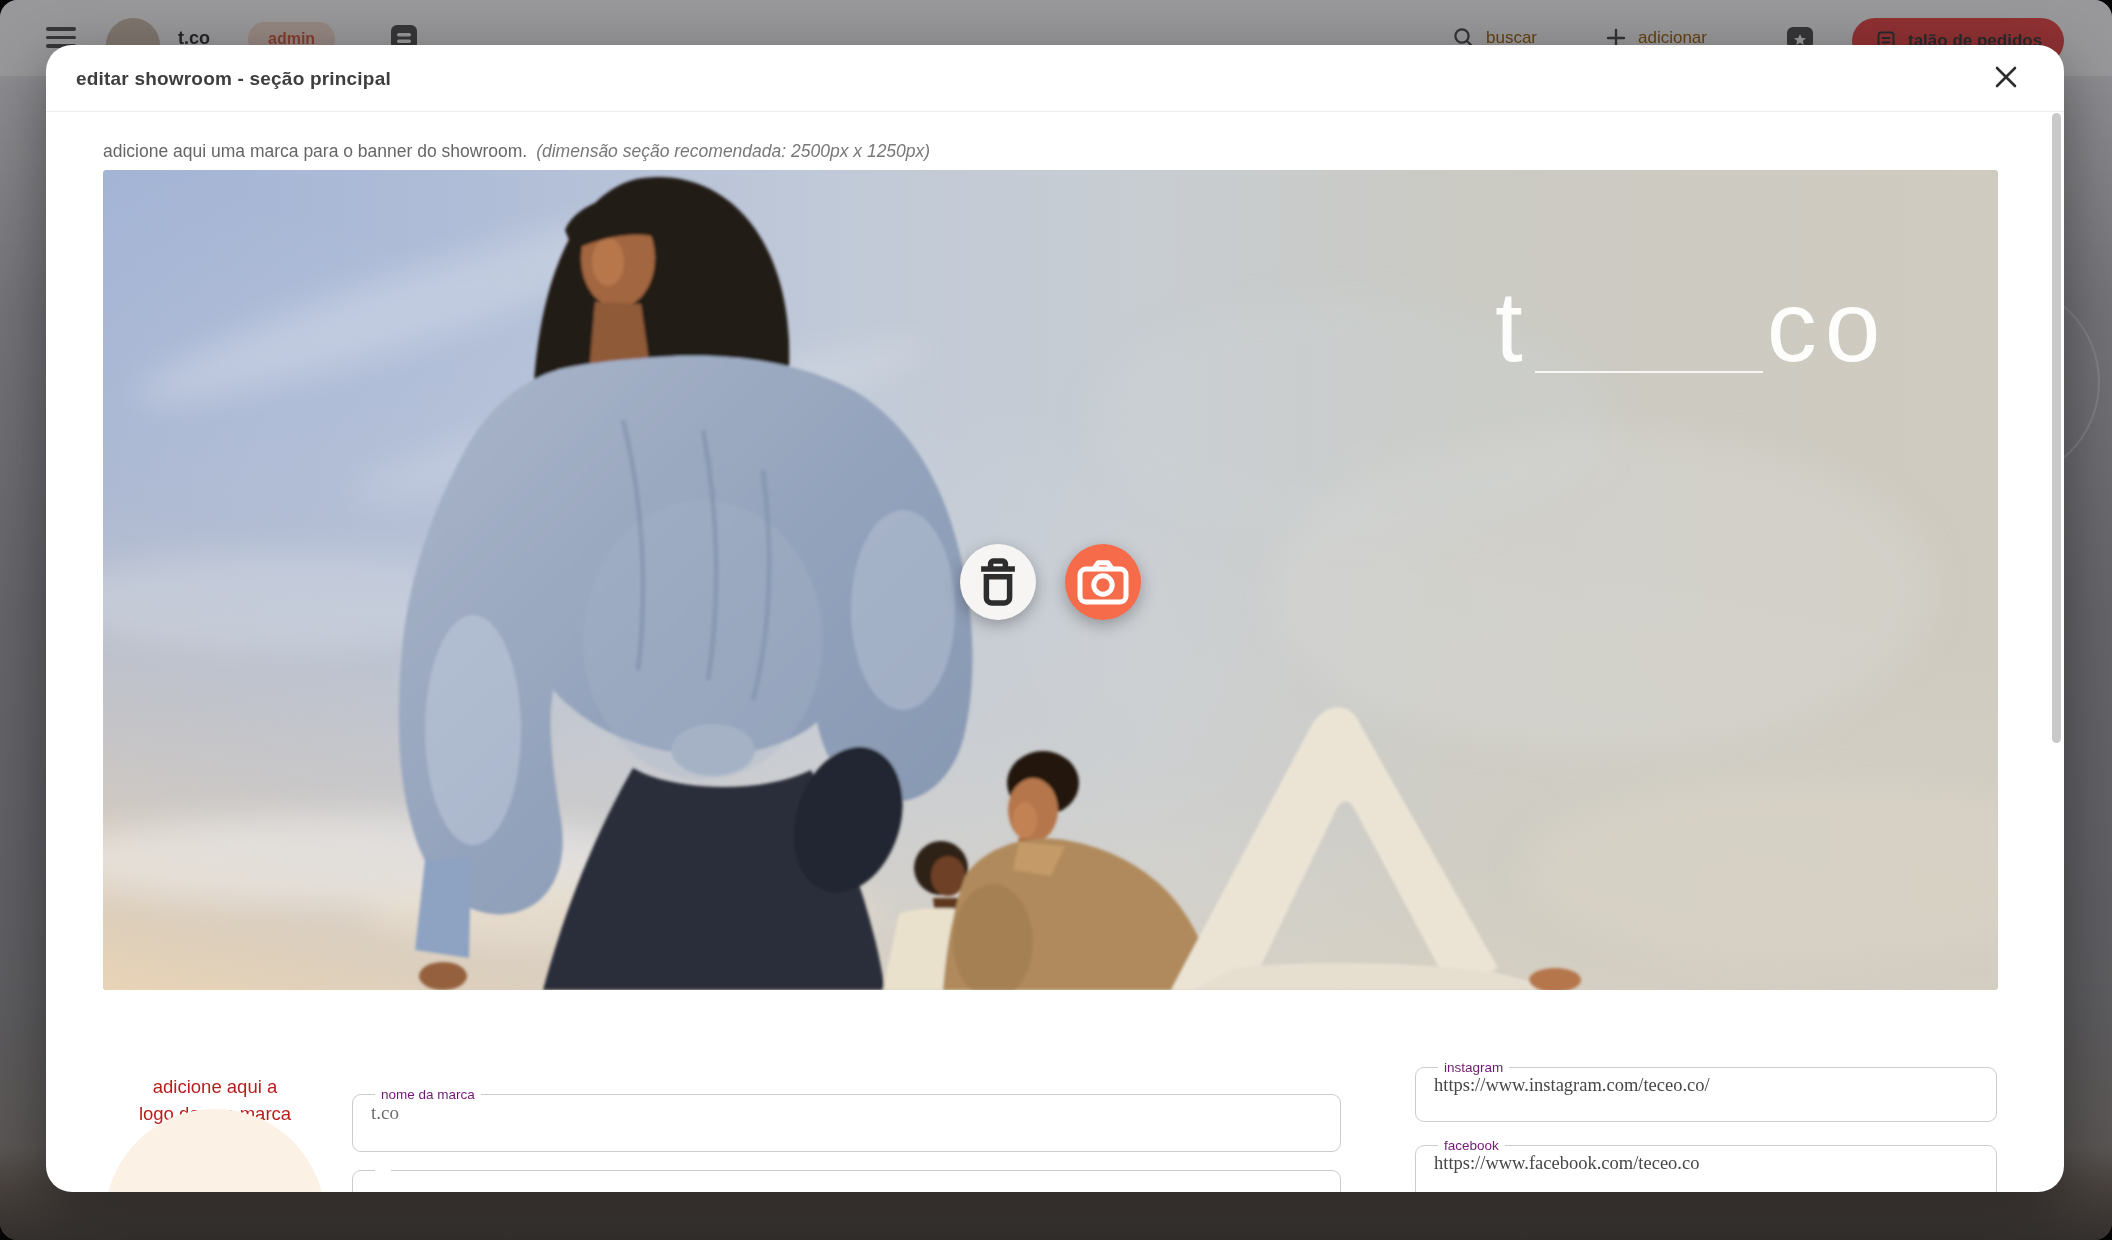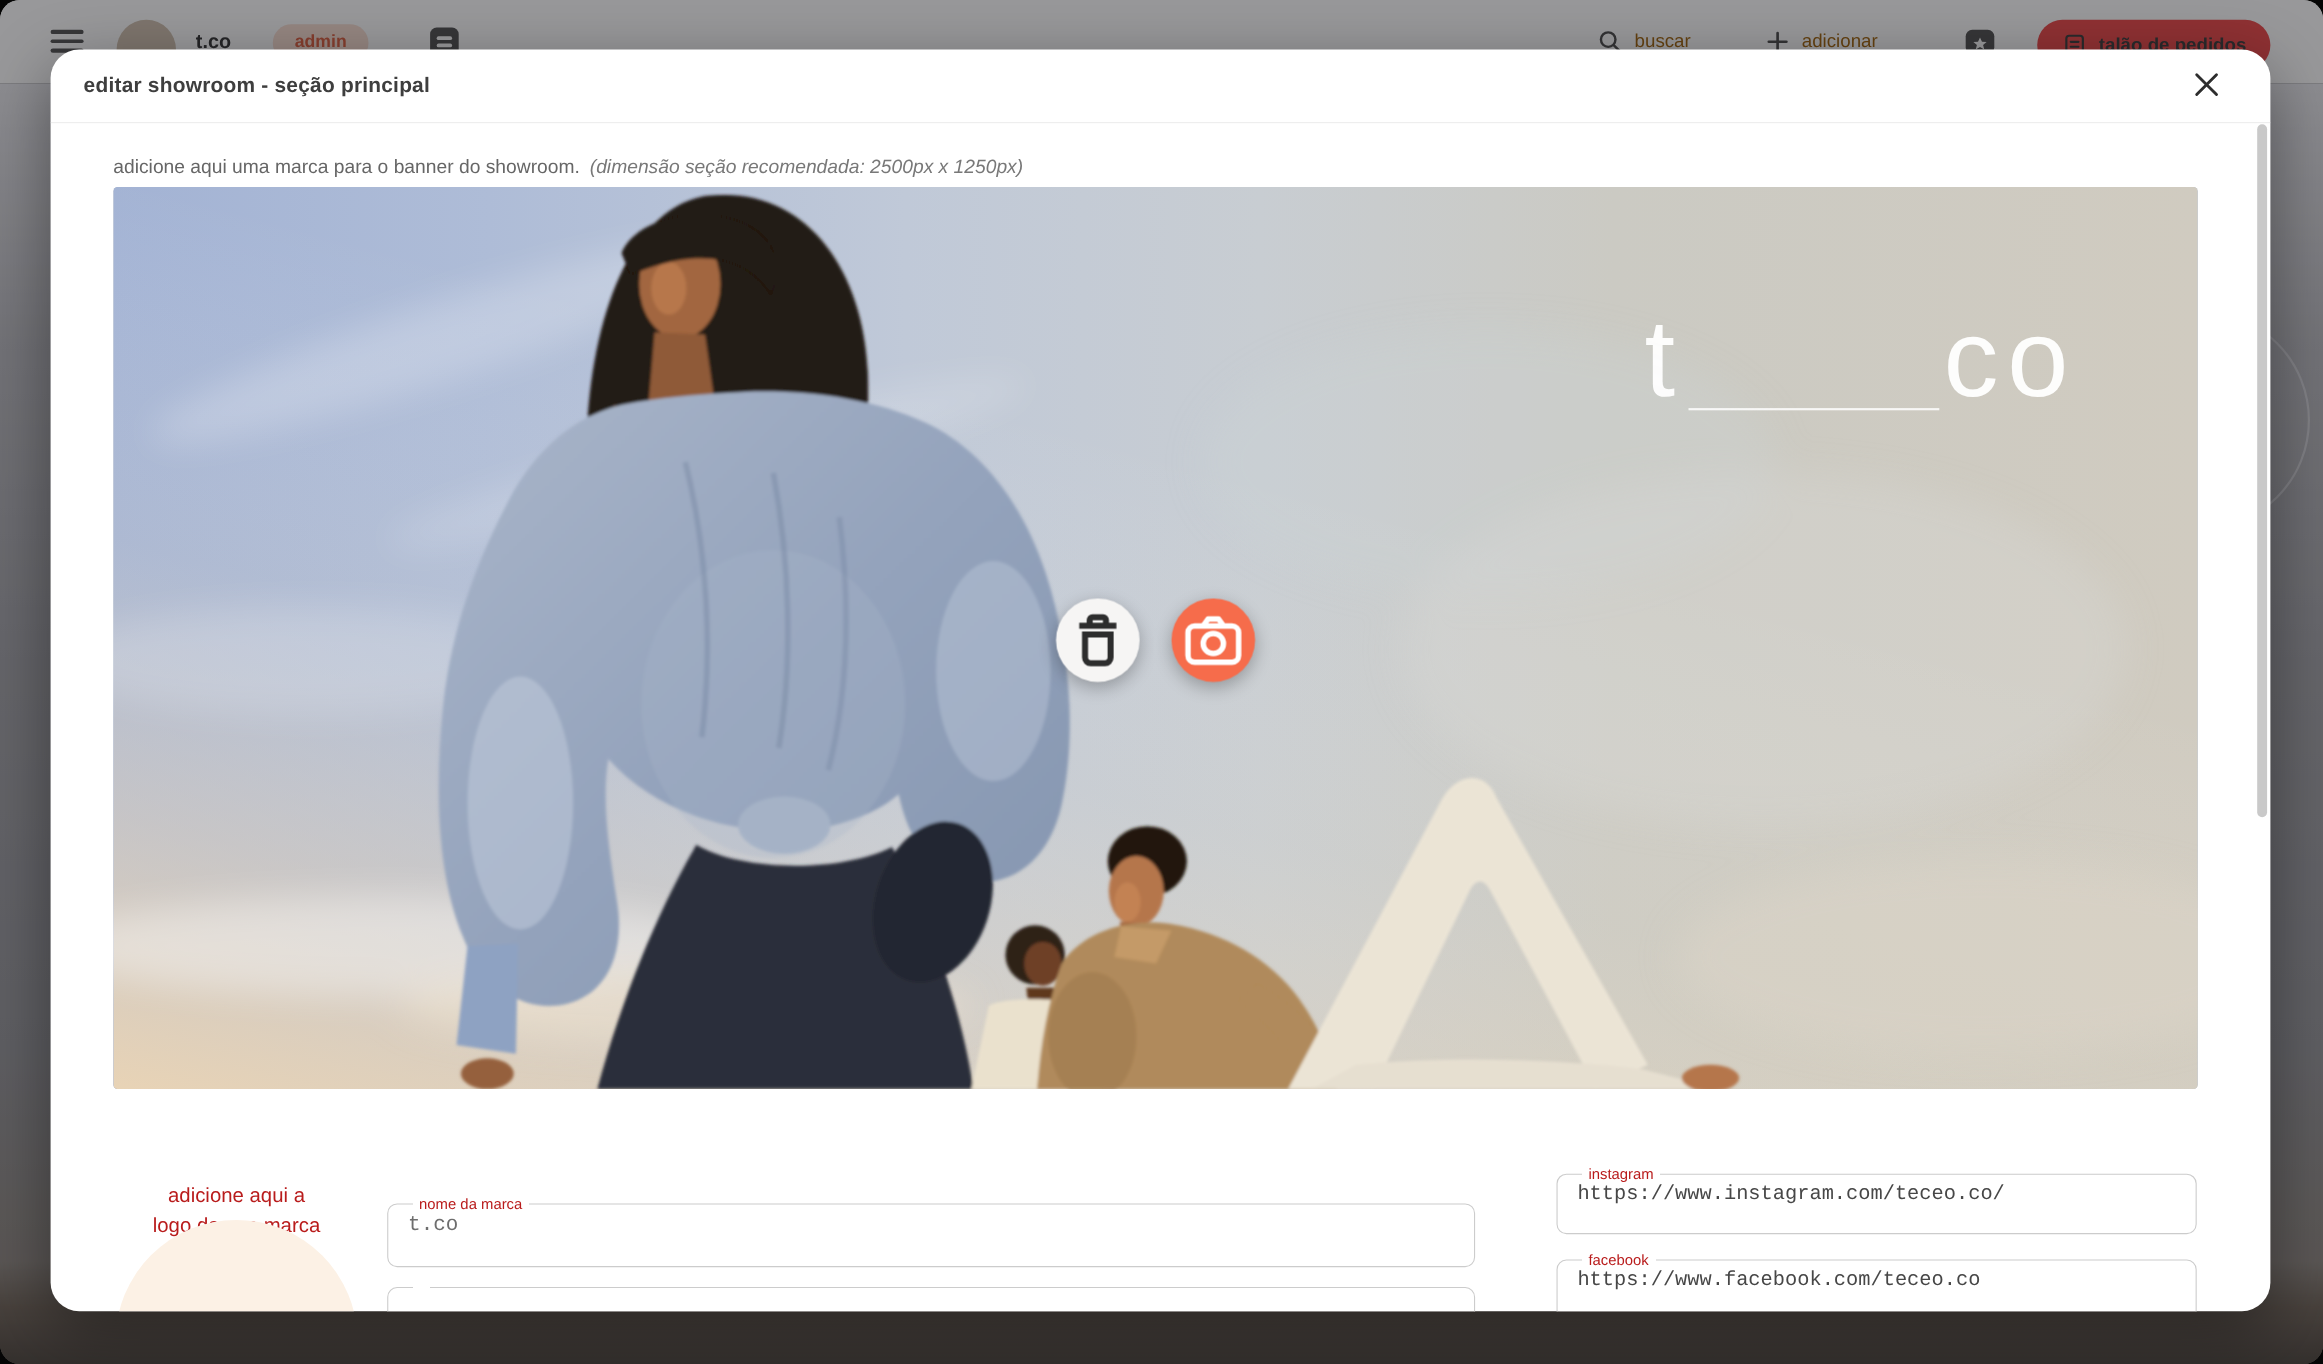--- a/index.html
+++ b/index.html
@@ -52,23 +52,23 @@
     display:flex;align-items:center;justify-content:center;cursor:pointer;
     box-shadow:0 5px 16px rgba(0,0,0,0.28);}
   .btn-trash{left:857px;top:374px;background:#f6f5f4;}
   .btn-camera{left:962px;top:374px;}
 
   .logo-hint{position:absolute;left:44px;top:1028px;width:250px;text-align:center;
     font-size:18.5px;color:#b91c1c;line-height:27px;}
   .logo-circle{position:absolute;left:59px;top:1064px;width:220px;height:220px;border-radius:50%;cursor:pointer;}
 
   fieldset.mui-field{position:absolute;margin:0;padding:0 14px;border:1.5px solid #cccccc;border-radius:9px;background:#fff;}
-  .mui-field legend{font-size:13.5px;color:#b91c1c;padding:0 6px;margin-left:8px;line-height:13px;}
+  .mui-field legend{font-size:13.5px;color:#701a75;padding:0 6px;margin-left:8px;line-height:13px;}
   .mui-field input{border:none;outline:none;width:100%;background:transparent;
-    font-family:Liberation Mono, monospace;padding:1px 4px 10px;}
+    font-family:Liberation Serif, serif;padding:1px 4px 10px;}
   .field-brand{left:306px;top:1043px;width:989px;height:64px;}
   .field-brand input{font-size:19px;color:#6e6e6e;}
   .field-next{left:306px;top:1119px;width:989px;height:62px;}
   .field-instagram{left:1369px;top:1016px;width:582px;height:61px;}
   .field-facebook{left:1369px;top:1094px;width:582px;height:61px;}
   .url-input{font-size:18.5px;color:#474747;}
 
   .scroll-thumb{position:absolute;left:2006px;top:68px;width:9px;height:630px;background:#c9c9c9;border-radius:5px;cursor:pointer;}
 </style>
 </head>

